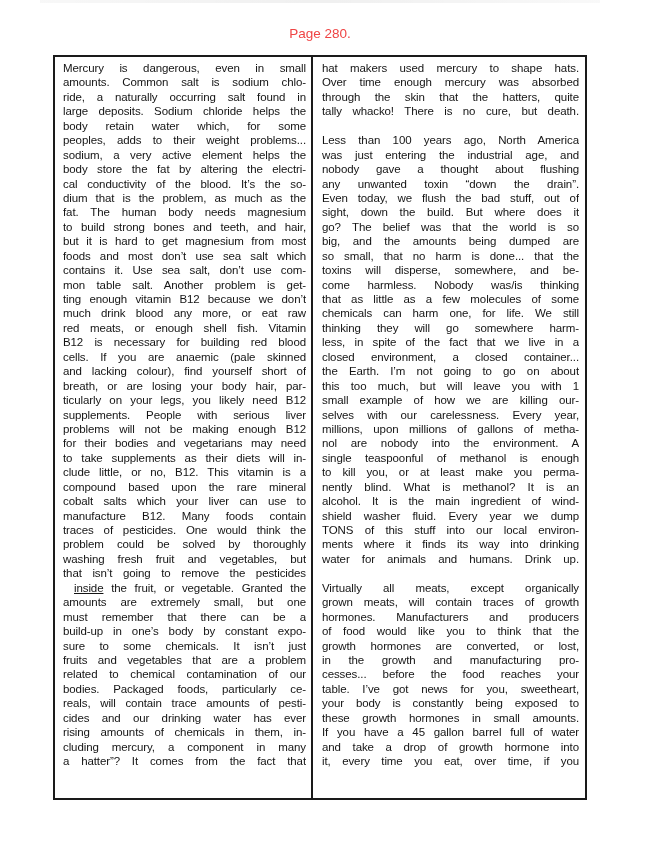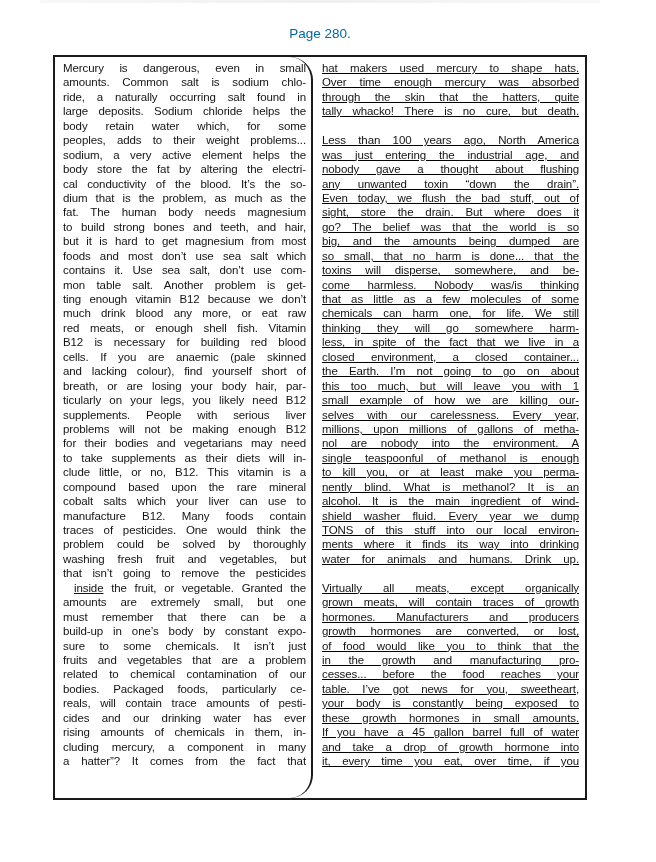--- a/index.html
+++ b/index.html
@@ -21,21 +21,21 @@
     background: linear-gradient(to right, rgba(0,0,0,0.06), rgba(0,0,0,0.12), rgba(0,0,0,0.05));
     opacity: 0.5;
   }
   .page-header {
     position: absolute;
     top: 26px;
     left: 53px;
     width: 534px;
     text-align: center;
     font-size: 13.5px;
-    color: #0369a1;
+    color: #ef4444;
   }
   .text-box {
     position: absolute;
     left: 53px;
     top: 55px;
     width: 534px;
     height: 745px;
     border: 2px solid #1a1a1a;
     box-sizing: border-box;
     display: flex;
@@ -43,27 +43,25 @@
   }
   .col {
     box-sizing: border-box;
     padding-top: 4px;
   }
   .col-left {
     width: 258px;
     border-right: 2px solid #1a1a1a;
     padding-left: 8px;
     padding-right: 5px;
-    border-radius: 23px;
   }
   .col-right {
     flex: 1;
     padding-left: 9px;
     padding-right: 6px;
-    text-decoration: underline;
   }
   .line {
     height: 14.45px;
     line-height: 14.45px;
     font-size: 11.5px;
     letter-spacing: -0.1px;
     color: #141414;
     text-align: justify;
     text-align-last: justify;
     -moz-text-align-last: justify;
@@ -140,21 +138,21 @@
       <div class="line">hat makers used mercury to shape hats.</div>
       <div class="line">Over time enough mercury was absorbed</div>
       <div class="line">through the skin that the hatters, quite</div>
       <div class="line">tally whacko!  There is no cure, but death.</div>
       <div class="line blank"></div>
       <div class="line">Less than 100 years ago, North America</div>
       <div class="line">was just entering the industrial age, and</div>
       <div class="line">nobody gave a thought about flushing</div>
       <div class="line">any unwanted toxin “down the drain”.</div>
       <div class="line">Even today, we flush the bad stuff, out of</div>
-      <div class="line">sight, store the drain.  But where does it</div>
+      <div class="line">sight, down the build.  But where does it</div>
       <div class="line">go?  The belief was that the world is so</div>
       <div class="line">big, and the amounts being dumped are</div>
       <div class="line">so small, that no harm is done... that the</div>
       <div class="line">toxins will disperse, somewhere, and be-</div>
       <div class="line">come harmless.  Nobody was/is thinking</div>
       <div class="line">that as little as a few molecules of some</div>
       <div class="line">chemicals can harm one, for life.  We still</div>
       <div class="line">thinking they will go somewhere harm-</div>
       <div class="line">less, in spite of the fact that we live in a</div>
       <div class="line">closed environment, a closed container...</div>
@@ -169,22 +167,22 @@
       <div class="line">nently blind.  What is methanol?  It is an</div>
       <div class="line">alcohol.  It is the main ingredient of wind-</div>
       <div class="line">shield washer fluid.  Every year we dump</div>
       <div class="line">TONS of this stuff into our local environ-</div>
       <div class="line">ments where it finds its way into drinking</div>
       <div class="line">water for animals and humans.  Drink up.</div>
       <div class="line blank"></div>
       <div class="line">Virtually all meats, except organically</div>
       <div class="line">grown meats, will contain traces of growth</div>
       <div class="line">hormones.  Manufacturers and producers</div>
+      <div class="line">of food would like you to think that the</div>
       <div class="line">growth hormones are converted, or lost,</div>
-      <div class="line">of food would like you to think that the</div>
       <div class="line">in the growth and manufacturing pro-</div>
       <div class="line">cesses... before the food reaches your</div>
       <div class="line">table.  I’ve got news for you, sweetheart,</div>
       <div class="line">your body is constantly being exposed to</div>
       <div class="line">these growth hormones in small amounts.</div>
       <div class="line">If you have a 45 gallon barrel full of water</div>
       <div class="line">and take a drop of growth hormone into</div>
       <div class="line">it, every time you eat, over time, if you</div>
     </div>
 </div>

